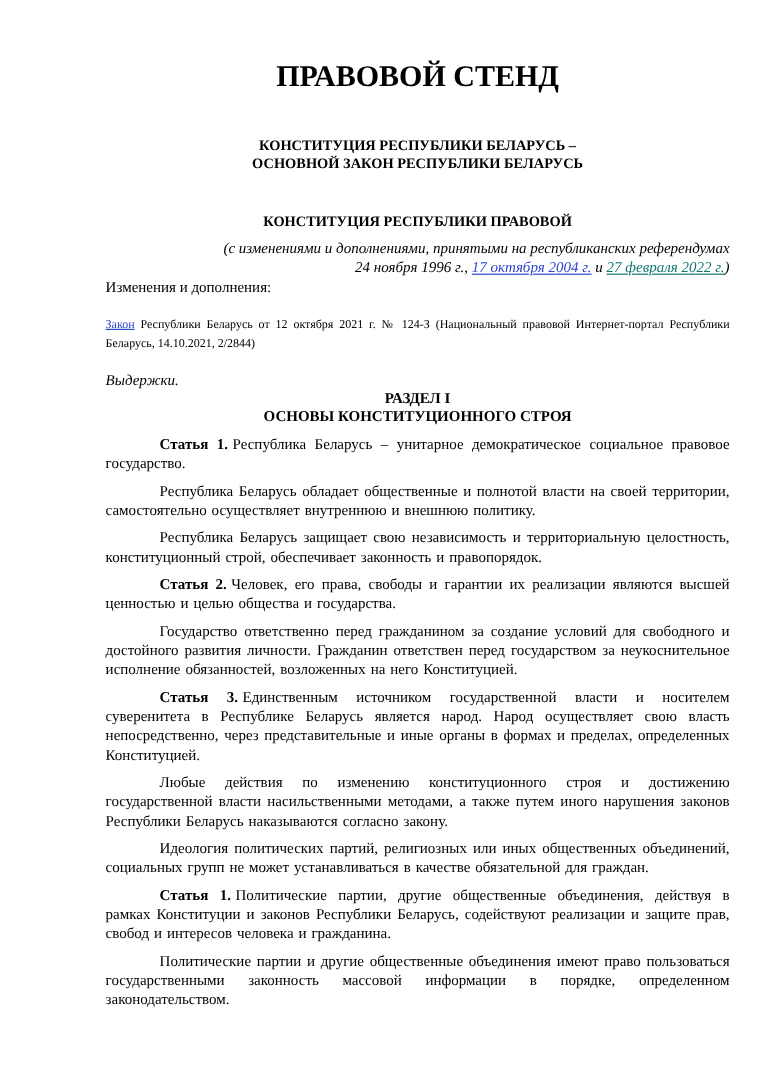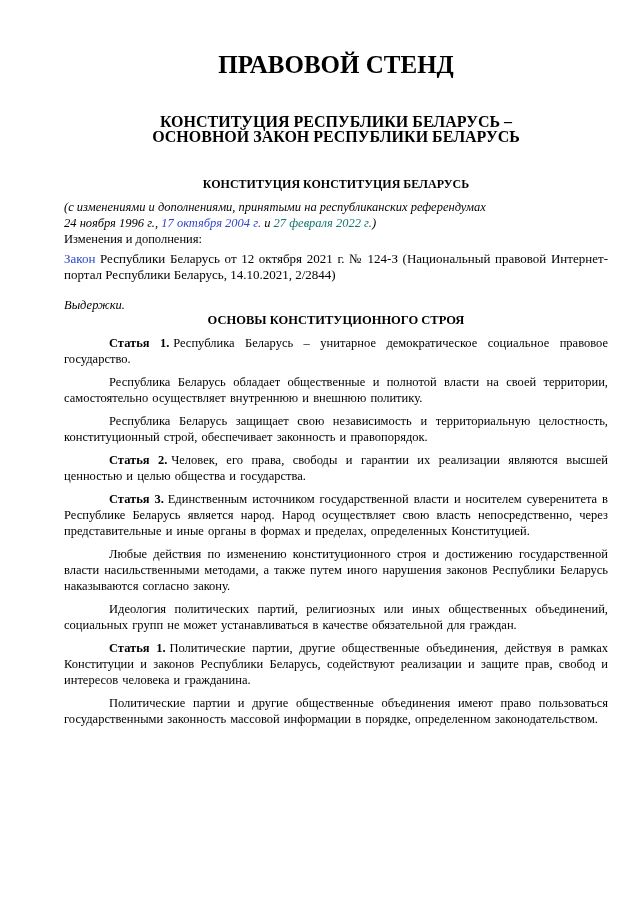--- a/index.html
+++ b/index.html
@@ -6,66 +6,67 @@
   body {
     width: 640px; height: 905px;
     background: #ffffff;
     font-family: "Liberation Serif", "DejaVu Serif", serif;
     color: #000000;
     -webkit-font-smoothing: antialiased;
   }
   .page {
     box-sizing: border-box;
     width: 640px; height: 905px;
-    padding: 52px 32px 0 64px;
+    padding: 52px 32px 0 88px;
     overflow: hidden;
     background: #ffffff;
   }
   .h1 {
     text-align: center;
     font-weight: bold;
     font-size: 25px;
     line-height: 26px;
     margin: 0 0 36px 0;
   }
   .h2 {
     text-align: center;
     font-weight: bold;
-    font-size: 16px;
+    font-size: 12px;
     line-height: 15px;
     margin: 0 0 33px 0;
   }
   .h3 {
     text-align: center;
     font-weight: bold;
     font-size: 12px;
     line-height: 15px;
     margin: 0 0 7px 0;
   }
   .amendments {
-    text-align: left;
+    text-align: right;
     font-style: italic;
     font-size: 12.5px;
     line-height: 16px;
     margin: 0;
   }
   a.doc-link {
     color: #2e45cf;
+    text-decoration: underline;
     cursor: pointer;
   }
   .changes-label {
     font-size: 12.5px;
     line-height: 16px;
     margin: 0;
   }
   .law-ref {
     text-align: justify;
-    font-size: 13px;
+    font-size: 10px;
     line-height: 16px;
-    margin: 4px 0 14px 0;
+    margin: 16px 0 14px 0;
   }
   .excerpts {
     font-size: 12.5px;
     line-height: 16px;
     margin: 0;
     font-style: italic;
   }
   .section-head {
     text-align: center;
     font-weight: bold;
@@ -88,40 +89,42 @@
 
 <div class="page">
 
   <h1 class="h1">ПРАВОВОЙ СТЕНД</h1>
 
   <div class="h2">
     <div>КОНСТИТУЦИЯ РЕСПУБЛИКИ БЕЛАРУСЬ –</div>
     <div>ОСНОВНОЙ ЗАКОН РЕСПУБЛИКИ БЕЛАРУСЬ</div>
   </div>
 
-  <div class="h3">КОНСТИТУЦИЯ КОНСТИТУЦИЯ БЕЛАРУСЬ</div>
+  <div class="h3">КОНСТИТУЦИЯ РЕСПУБЛИКИ ПРАВОВОЙ</div>
 
   <div class="amendments">
     <div>(с изменениями и дополнениями, принятыми на республиканских референдумах</div>
     <div><span>24 ноября 1996 г., </span><a class="doc-link" style="color: rgb(46, 69, 207);">17 октября 2004 г.</a><span> и </span><a class="doc-link" style="color: #0f766e;">27 февраля 2022 г.</a><span>)</span></div>
   </div>
 
   <p class="changes-label">Изменения и дополнения:</p>
 
   <p class="law-ref"><a class="doc-link" style="color: rgb(46, 69, 207);">Закон</a><span> Республики Беларусь от 12 октября 2021 г. № 124-З (Национальный правовой Интернет-портал Республики Беларусь, 14.10.2021, 2/2844)</span></p>
 
   <p class="excerpts">Выдержки.</p>
 
   <div class="section-head">
+    <div>РАЗДЕЛ I</div>
     <div>ОСНОВЫ КОНСТИТУЦИОННОГО СТРОЯ</div>
   </div>
 
   <p class="para"><b>Статья 1.</b><span>Республика Беларусь – унитарное демократическое социальное правовое государство.</span></p>
   <p class="para"><b></b><span>Республика Беларусь обладает общественные и полнотой власти на своей территории, самостоятельно осуществляет внутреннюю и внешнюю политику.</span></p>
   <p class="para"><b></b><span>Республика Беларусь защищает свою независимость и территориальную целостность, конституционный строй, обеспечивает законность и правопорядок.</span></p>
   <p class="para"><b>Статья 2.</b><span>Человек, его права, свободы и гарантии их реализации являются высшей ценностью и целью общества и государства.</span></p>
+  <p class="para"><b></b><span>Государство ответственно перед гражданином за создание условий для свободного и достойного развития личности. Гражданин ответствен перед государством за неукоснительное исполнение обязанностей, возложенных на него Конституцией.</span></p>
   <p class="para"><b>Статья 3.</b><span>Единственным источником государственной власти и носителем суверенитета в Республике Беларусь является народ. Народ осуществляет свою власть непосредственно, через представительные и иные органы в формах и пределах, определенных Конституцией.</span></p>
   <p class="para"><b></b><span>Любые действия по изменению конституционного строя и достижению государственной власти насильственными методами, а также путем иного нарушения законов Республики Беларусь наказываются согласно закону.</span></p>
   <p class="para"><b></b><span>Идеология политических партий, религиозных или иных общественных объединений, социальных групп не может устанавливаться в качестве обязательной для граждан.</span></p>
   <p class="para"><b>Статья 1.</b><span>Политические партии, другие общественные объединения, действуя в рамках Конституции и законов Республики Беларусь, содействуют реализации и защите прав, свобод и интересов человека и гражданина.</span></p>
   <p class="para"><b></b><span>Политические партии и другие общественные объединения имеют право пользоваться государственными законность массовой информации в порядке, определенном законодательством.</span></p>
 
 </div>
 
 </body></html>

